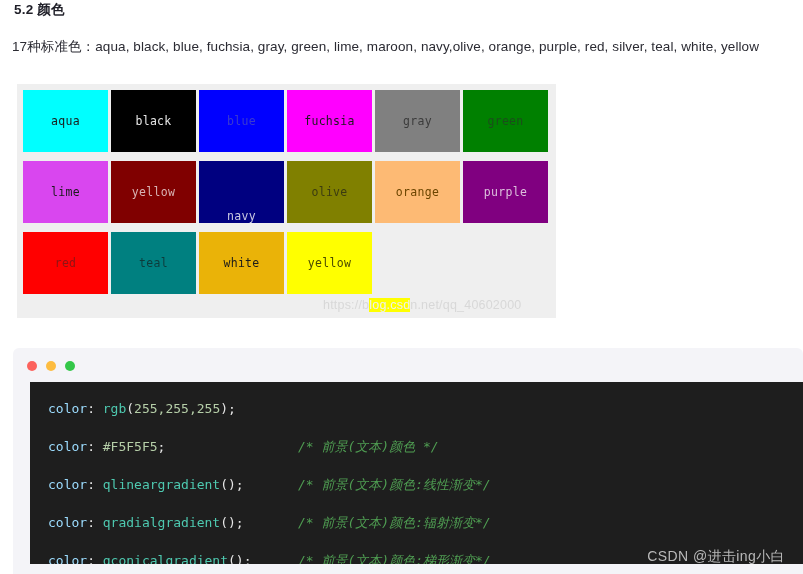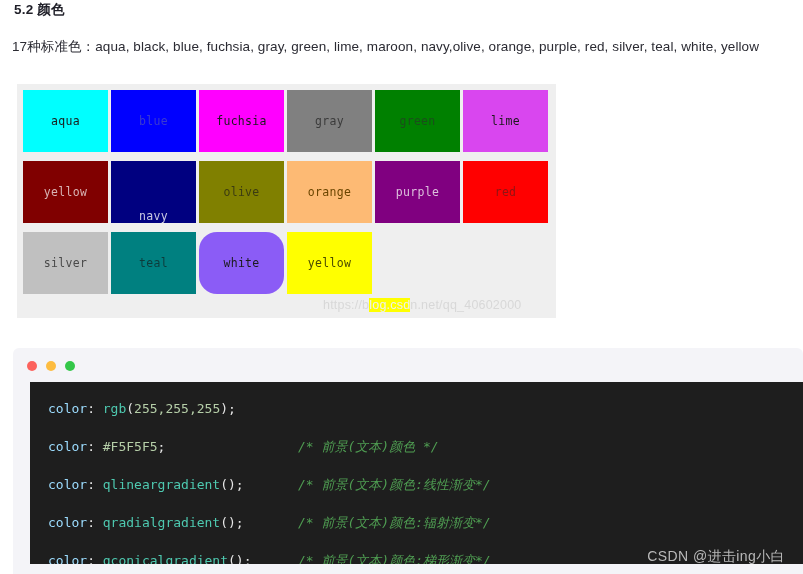--- a/index.html
+++ b/index.html
@@ -171,20 +171,23 @@
 
 <div class="section-heading">5.2 颜色</div>
 
 <div class="intro-line">17种标准色：aqua, black, blue, fuchsia, gray, green, lime, maroon, navy,olive, orange, purple, red, silver, teal, white, yellow</div>
 
 <div class="swatch-panel">
   <div class="swatch-grid" id="swatch-grid">
       <div class="swatch" style="background: rgb(0, 255, 255); color: rgb(27, 27, 27);">
         <span>aqua</span>
       </div>
+      <div class="swatch" style="background: rgb(0, 0, 0); color: rgb(232, 232, 232);">
+        <span>black</span>
+      </div>
       <div class="swatch" style="background: rgb(0, 0, 255); color: rgb(58, 58, 208);">
         <span>blue</span>
       </div>
       <div class="swatch" style="background: rgb(255, 0, 255); color: rgb(27, 27, 27);">
         <span>fuchsia</span>
       </div>
       <div class="swatch" style="background: rgb(128, 128, 128); color: rgb(59, 59, 59);">
         <span>gray</span>
       </div>
       <div class="swatch" style="background: rgb(0, 128, 0); color: rgb(27, 77, 27);">
@@ -204,27 +207,24 @@
       </div>
       <div class="swatch" style="background: #fdba74; color: rgb(107, 69, 0);">
         <span>orange</span>
       </div>
       <div class="swatch" style="background: rgb(128, 0, 128); color: rgb(220, 192, 220);">
         <span>purple</span>
       </div>
       <div class="swatch" style="background: rgb(255, 0, 0); color: rgb(143, 20, 20);">
         <span>red</span>
       </div>
-      <div class="swatch" style="background: rgb(192, 192, 192); color: rgb(74, 74, 74);">
-        <span>silver</span>
-      </div>
       <div class="swatch" style="background: rgb(0, 128, 128); color: rgb(13, 59, 59);">
         <span>teal</span>
       </div>
-      <div class="swatch" style="background: #8b5cf6; color: rgb(27, 27, 27); border-radius: 18px;">
+      <div class="swatch" style="background: #eab308; color: rgb(27, 27, 27);">
         <span>white</span>
       </div>
       <div class="swatch" style="background: rgb(255, 255, 0); color: rgb(74, 74, 0);">
         <span>yellow</span>
       </div>
       <div class="swatch empty"></div>
     </div>
 </div>
 
 <div class="panel-watermark">

